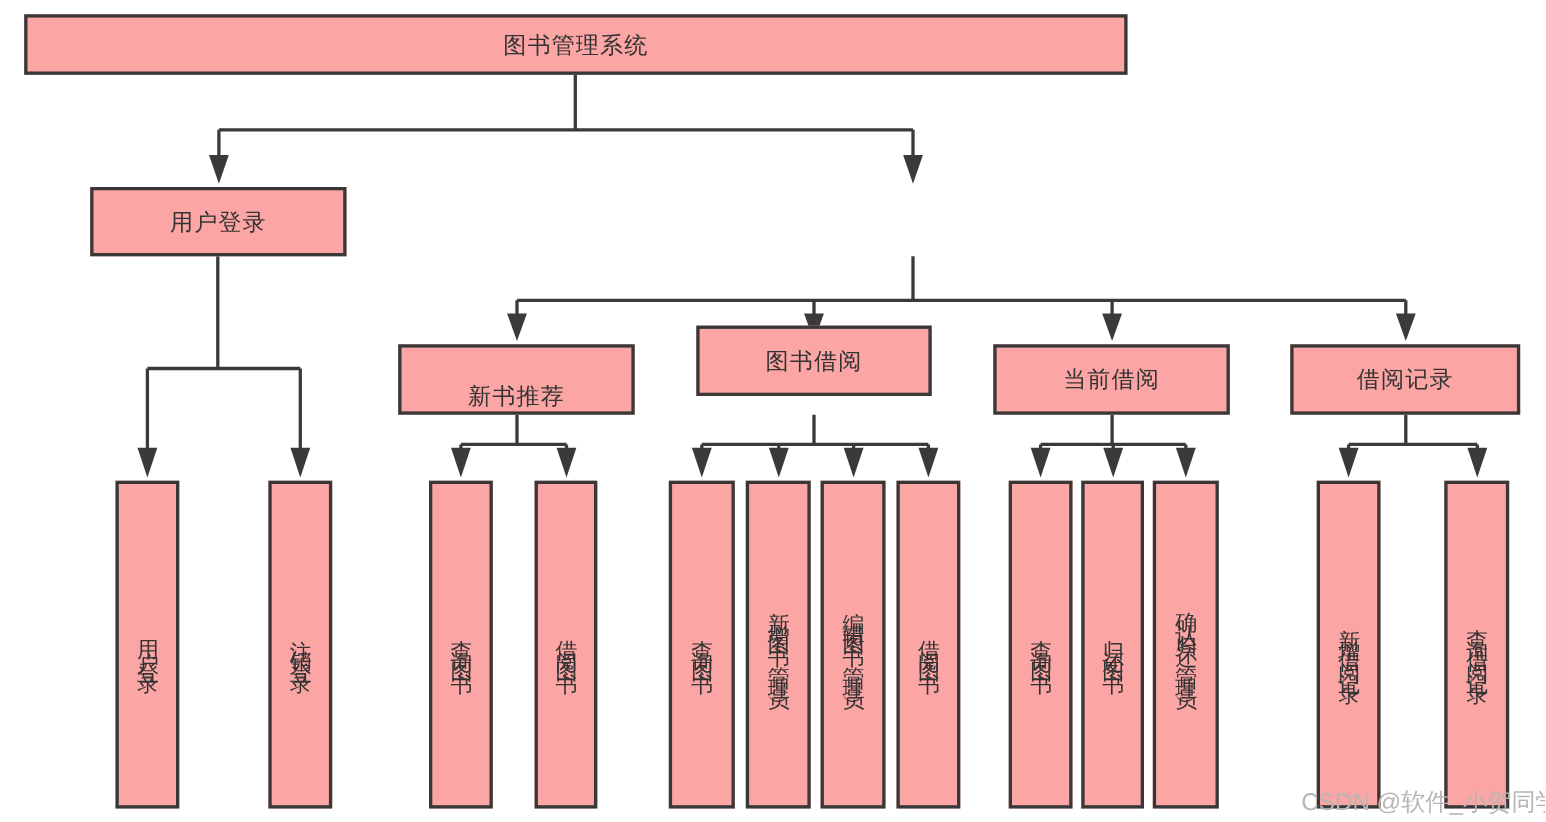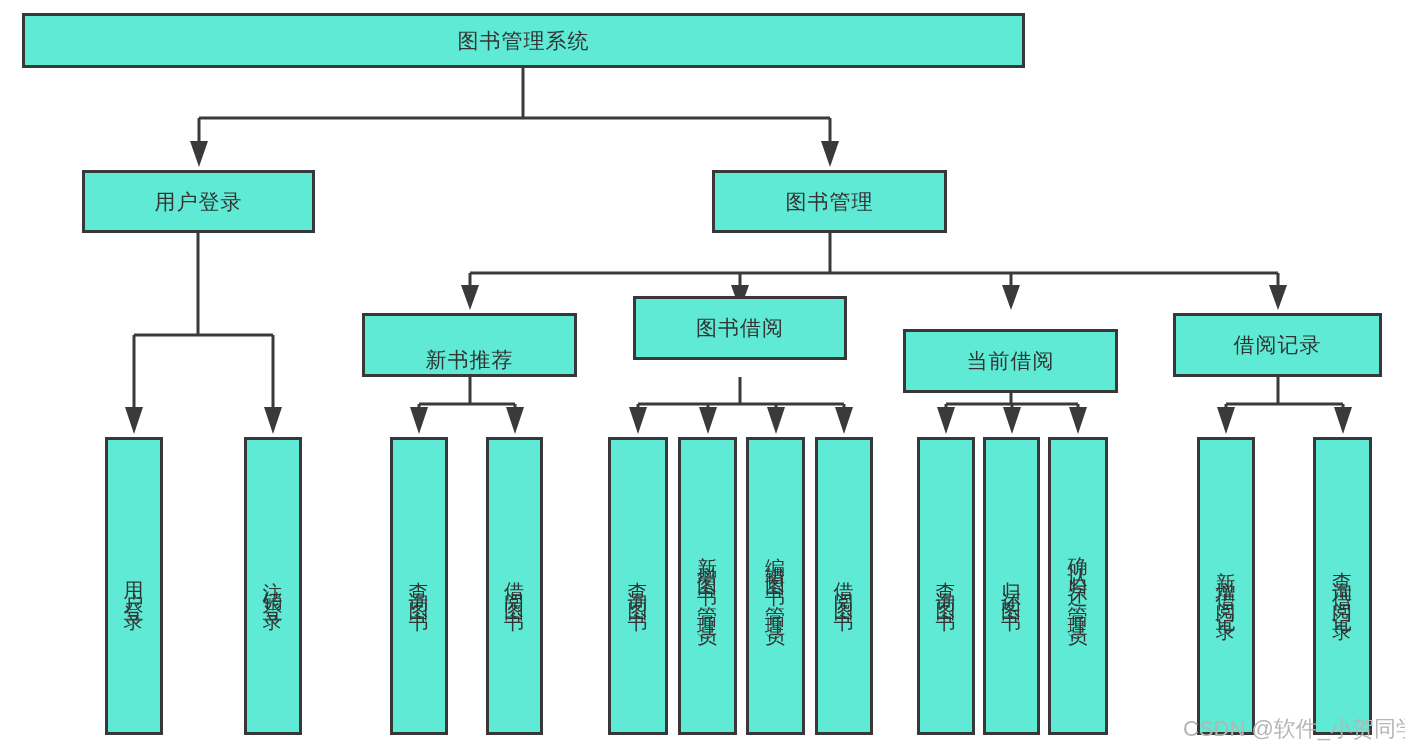--- a/index.html
+++ b/index.html
@@ -18,21 +18,21 @@
   .wires {
     position: absolute;
     left: 0;
     top: 0;
     pointer-events: none;
   }
   .box {
     position: absolute;
     box-sizing: border-box;
     border: 3px solid #383838;
-    background: #5eead4;
+    background: #fca5a5;
     color: #333333;
     display: flex;
     align-items: center;
     justify-content: center;
     font-size: 21px;
     letter-spacing: 1px;
     z-index: 2;
   }
   .box .vtext {
     writing-mode: vertical-rl;
@@ -91,31 +91,28 @@
     </g>
   </svg>
 
   <div class="box" style="left:22px; top:13px; width:1003px; height:55px;">
     <span>图书管理系统</span>
   </div>
 
   <div class="box" style="left:82px; top:170px; width:233px; height:63px;">
     <span>用户登录</span>
   </div>
-  <div class="box" style="left:712px; top:170px; width:235px; height:63px;">
-    <span>图书管理</span>
-  </div>
 
   <div class="box" style="left:362px; top:313px; width:215px; height:64px;align-items:flex-end;">
     <span>新书推荐</span>
   </div>
   <div class="box" style="left:633px; top:296px; width:214px; height:64px;">
     <span>图书借阅</span>
   </div>
-  <div class="box" style="left:903px; top:313px; width:215px; height:64px;margin-top:16px;">
+  <div class="box" style="left:903px; top:313px; width:215px; height:64px;">
     <span>当前借阅</span>
   </div>
   <div class="box" style="left:1173px; top:313px; width:209px; height:64px;">
     <span>借阅记录</span>
   </div>
 
   <div class="box" style="left:105px; top:437px; width:58px; height:298px;">
     <span class="vtext">用户登录</span>
   </div>
   <div class="box" style="left:244px; top:437px; width:58px; height:298px;">

